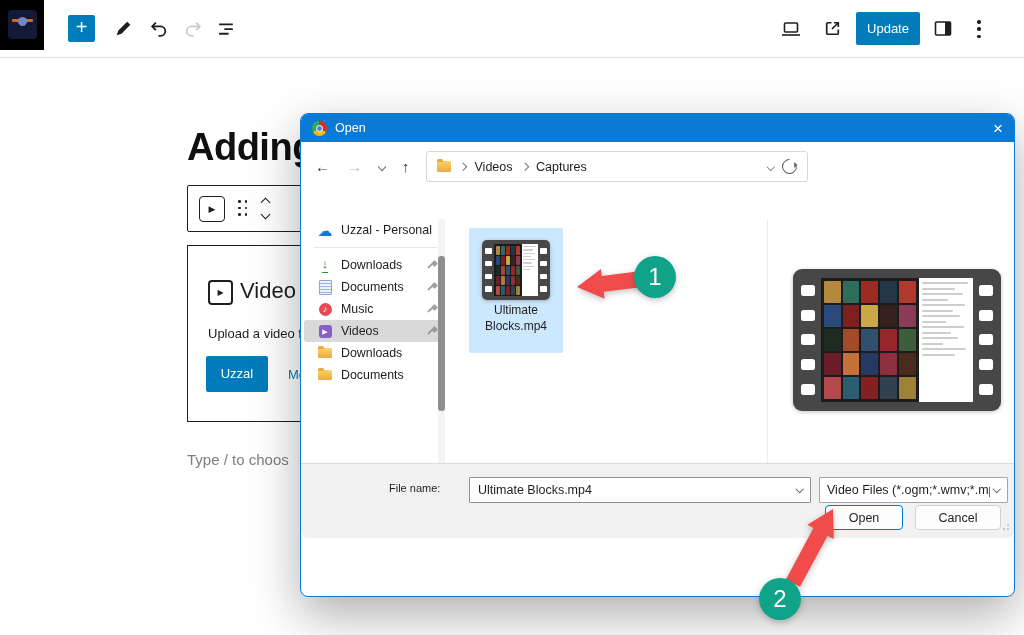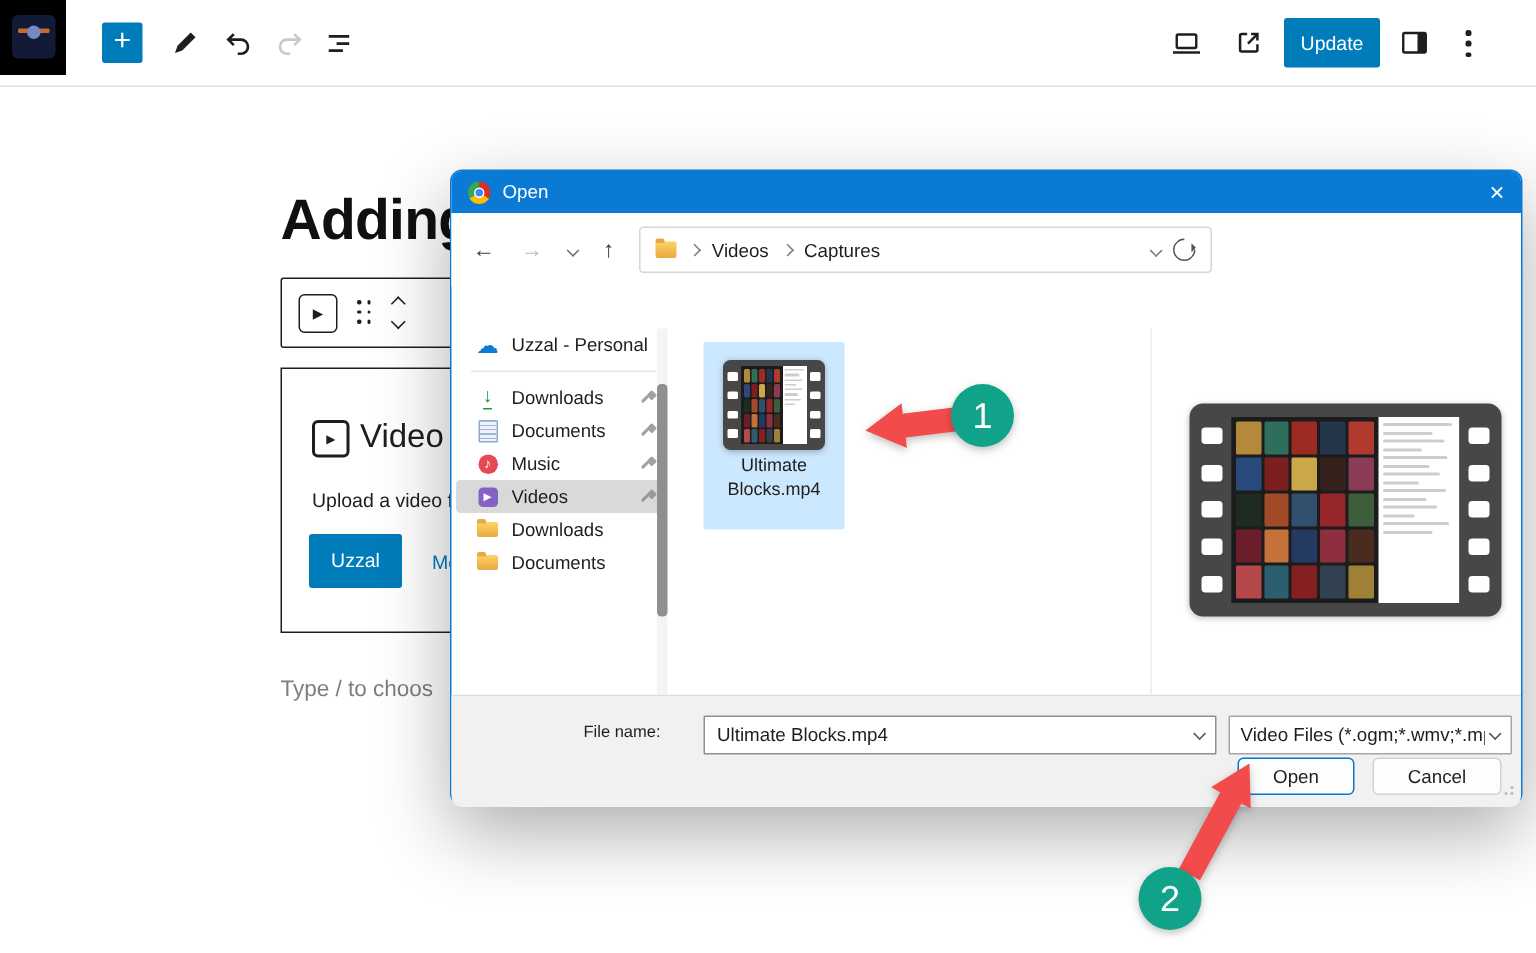--- a/index.html
+++ b/index.html
@@ -36,21 +36,21 @@
   #video-block{left:187px;top:245px;width:230px;height:177px;border:1px solid #1e1e1e;background:#fff;box-sizing:border-box;}
   #video-block .vb-icon{position:absolute;left:20px;top:34px;width:21px;height:21px;border:2px solid #1e1e1e;border-radius:4px;
       display:flex;align-items:center;justify-content:center;font-size:8px;}
   #video-block .vb-title{position:absolute;left:52px;top:32px;font-size:22px;color:#1e1e1e;}
   #video-block .vb-desc{position:absolute;left:20px;top:80px;font-size:13px;color:#1e1e1e;white-space:nowrap;}
   #upload-btn{position:absolute;left:18px;top:110px;width:62px;height:36px;background:#007cba;border-radius:2px;color:#fff;
       font-size:13px;text-align:center;line-height:36px;}
   #media-link{position:absolute;left:100px;top:121px;font-size:13px;color:#007cba;}
   #type-placeholder{left:187px;top:451px;font-size:15px;color:#7e7e7e;}
   
-  #dialog{left:300px;top:113px;width:715px;height:424px;background:#fff;border:1px solid #0b7ad4;border-radius:8px;
+  #dialog{left:300px;top:113px;width:715px;height:484px;background:#fff;border:1px solid #0b7ad4;border-radius:8px;
       box-shadow:0 18px 50px rgba(0,0,0,.32);z-index:10;box-sizing:border-box;}
   #titlebar{left:0;top:0;width:100%;height:28px;background:#0b7ad4;border-radius:7px 7px 0 0;
       display:flex;align-items:center;padding:0 11px;box-sizing:border-box;gap:8px;}
   .chrome-logo{width:15px;height:15px;border-radius:50%;position:relative;
       background:conic-gradient(#d93025 0 120deg,#fbbc04 120deg 240deg,#34a853 240deg 360deg);}
   .chrome-logo::after{content:"";position:absolute;left:4px;top:4px;width:7px;height:7px;border-radius:50%;
       background:#4285f4;border:1.4px solid #fff;box-sizing:border-box;}
   #dlg-title{color:#fff;font-size:12.5px;}
   #dlg-close{margin-left:auto;color:#fff;font-size:17px;line-height:17px;}
   #navrow{left:0;top:28px;width:100%;height:49px;background:#fff;}

